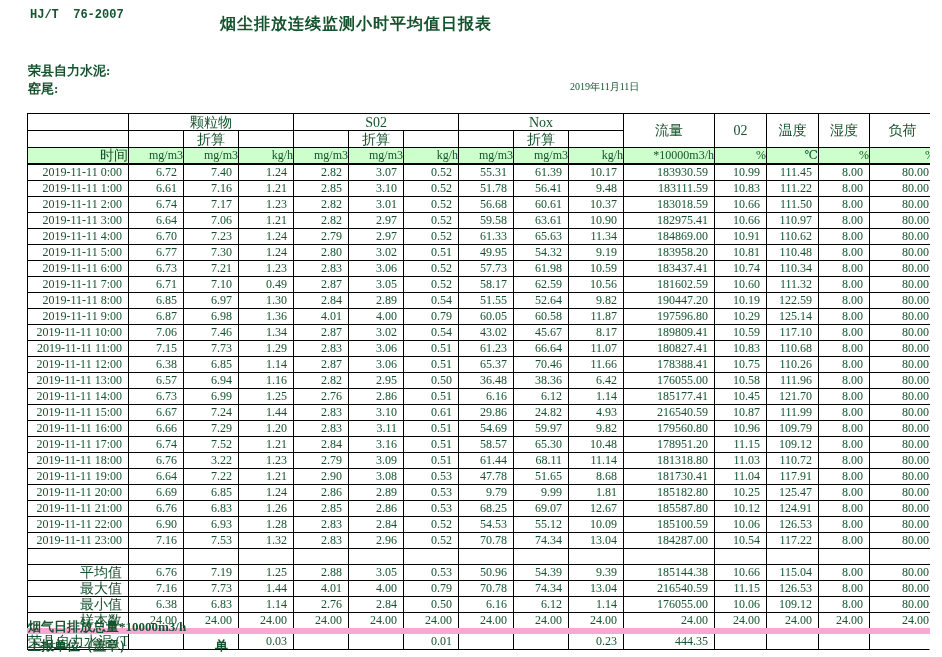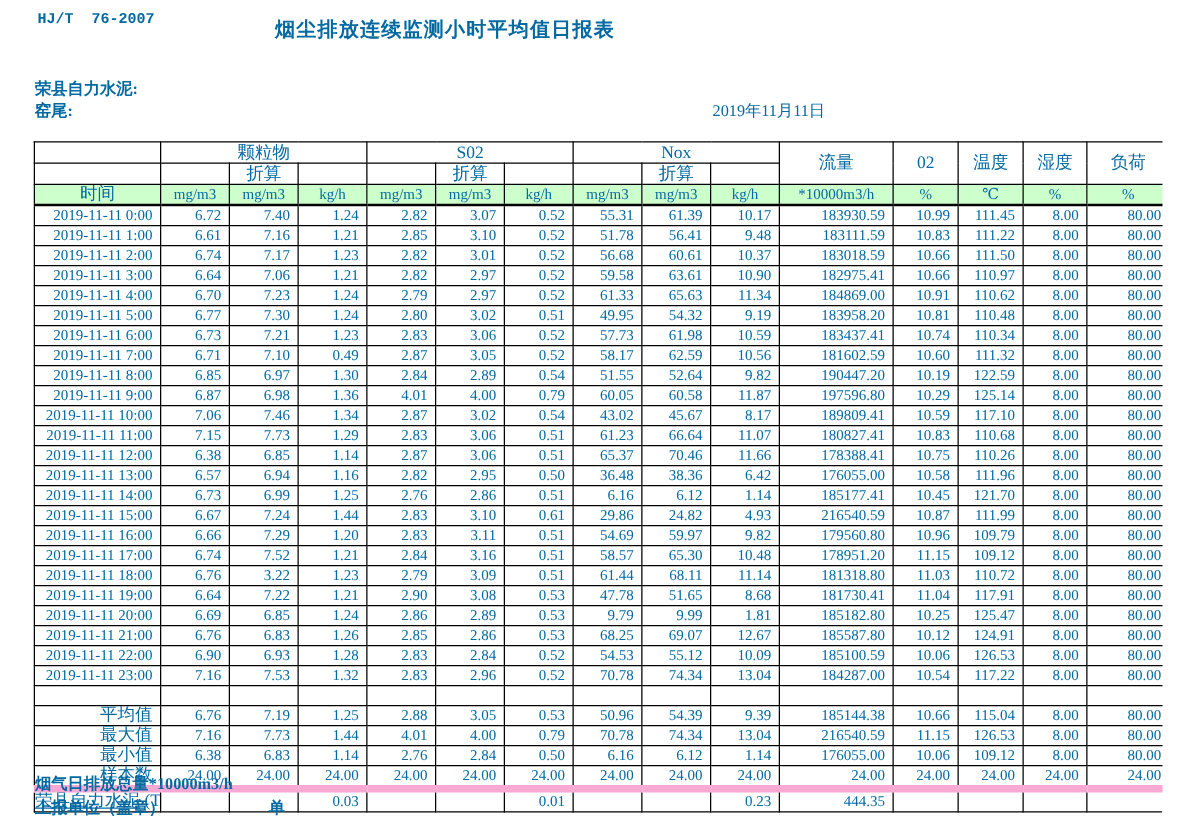--- a/index.html
+++ b/index.html
@@ -1,31 +1,31 @@
 <!DOCTYPE html>
 <html style="--green: #ccffcc;"><head>
 <meta charset="utf-8">
 <style>
   html,body { margin:0; padding:0; background:#fff; }
   .page {
     position:relative; width:930px; height:657px; background:#fff; overflow:hidden;
-    font-family:"Liberation Serif","DejaVu Serif",serif; color:#0369a1;border-radius:10px;
+    font-family:"Liberation Serif","DejaVu Serif",serif; color:#14532d;border-radius:10px;
   }
   .std { position:absolute; left:30px; top:8px; font-family:"Liberation Mono","DejaVu Sans Mono",monospace;
          font-weight:bold; font-size:12px; white-space:pre; }
   .title { position:absolute; left:220px; top:14px; font-size:16px; font-weight:bold; letter-spacing:1px; }
   .company { position:absolute; left:28px; top:62px; font-size:13px; font-weight:bold; }
   .stackrow { position:absolute; left:28px; top:80px; width:880px; font-size:13px; font-weight:bold; }
-  .date { position:absolute; left:542px; top:0; font-weight:normal; font-size:13px; }
+  .date { position:absolute; left:542px; top:0; font-weight:normal; font-size:10px; }
   table.rpt { position:absolute; left:27px; top:113px; border-collapse:collapse; table-layout:fixed;
               width:908px; font-size:12px; }
   table.rpt td { border:1px solid #000; height:15px; line-height:13px; padding:0 6px 0 0;
                  text-align:right; overflow:hidden; white-space:nowrap; }
   tr.h1 td, tr.h2 td { height:16px; text-align:center; padding:0; font-size:14px; }
-  tr.green td { background:var(--green,#ccffcc); border-bottom:2px solid #000; text-align:center; padding:0; }
+  tr.green td { background:var(--green,#ccffcc); border-bottom:2px solid #000; text-align:right; padding:0; }
   tr.green td.tlab { font-size:14px; }
   td.ctr { text-align:center; padding:0; }
   td.time { padding-right:5px; }
   td.sumlabel { font-size:14px; padding-right:3px; }
   tr.thickb td { border-bottom:6px solid #f9a8d4; }
   td.nb { border:none; text-align:left; padding:0 0 0 3px; font-size:14px; }
   td.nb .ul { text-decoration:underline; }
   .foot1 { position:absolute; left:28px; top:618px; font-size:13px; font-weight:bold; }
   .foot2 { position:absolute; left:28px; top:637px; font-size:13px; font-weight:bold;text-align:right; }
   .foot2 .unit { position:absolute; left:187px; top:0; }

